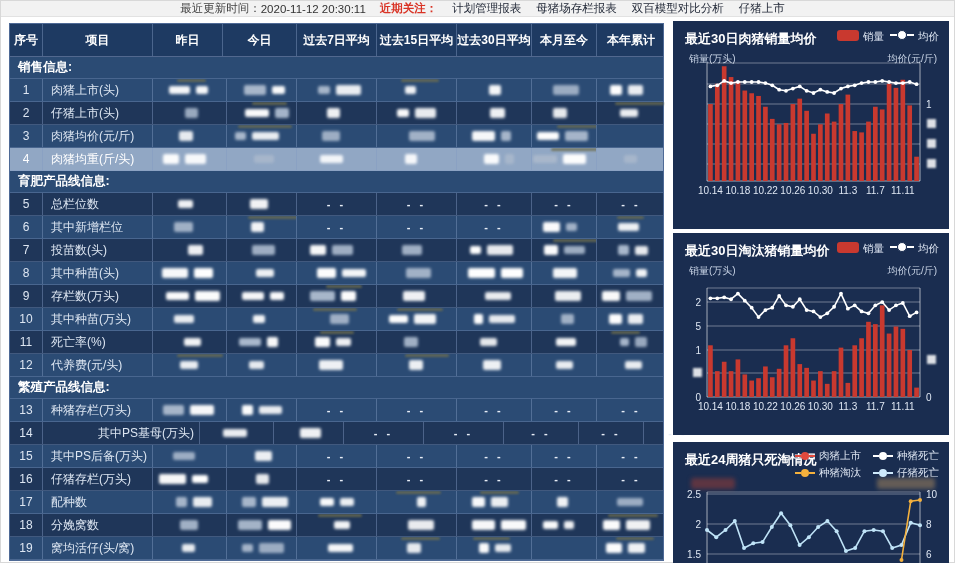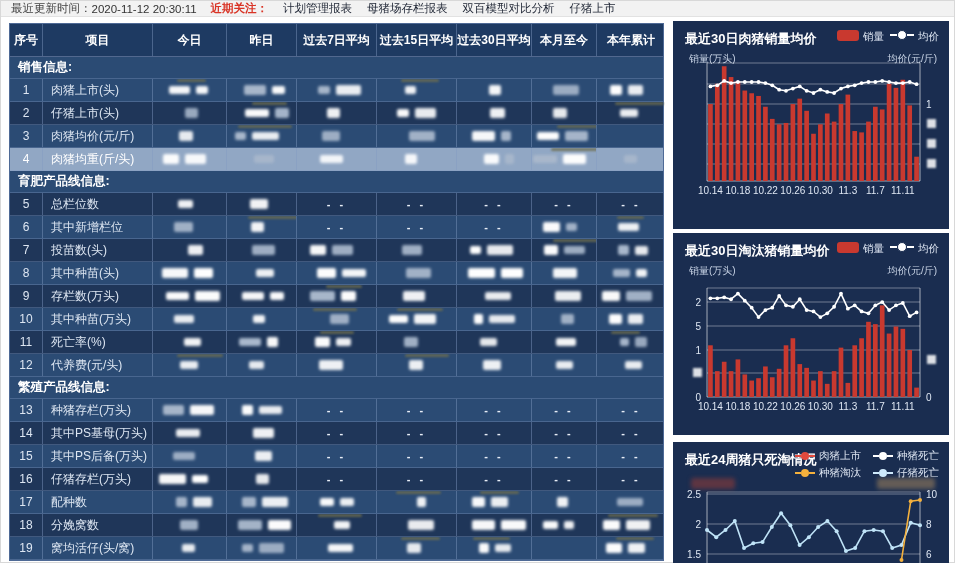--- a/index.html
+++ b/index.html
@@ -3,21 +3,21 @@
 <meta charset="utf-8">
 <style>
   html,body{margin:0;padding:0;}
   body{width:955px;height:563px;overflow:hidden;background:#ffffff;
        font-family:"Liberation Sans","DejaVu Sans",sans-serif;position:relative;}
   .page{position:absolute;inset:0;border:1px solid #d8d8d8;box-sizing:border-box;background:#fff;}
 
   
   .topbar{position:absolute;left:0;top:0;width:100%;height:16px;background:#f2f2f2;
           border-bottom:1px solid #e2e2e2;display:flex;align-items:center;
-          font-size:11.5px;color:#333;white-space:nowrap;box-sizing:border-box;}
+          font-size:11.5px;color:#333;white-space:nowrap;box-sizing:border-box;justify-content:center;}
   .topbar .lbl{margin-left:10px;color:#444;}
   .topbar .time{color:#333;}
   .topbar .focus{margin-left:14px;color:#d93426;font-weight:bold;}
   .topbar .link{margin-left:15px;color:#1d2433;cursor:pointer;}
 
   
   .tablewrap{position:absolute;left:8px;top:22px;width:655px;background:#1f3659;
              border:1px solid #4f6a96;box-sizing:border-box;}
   .tr{display:flex;box-sizing:border-box;}
   .th{background:#1e3a62;height:33px;border-bottom:1px solid #52688f;}
@@ -73,22 +73,22 @@
         <span class="link">母猪场存栏报表</span>
         <span class="link">双百模型对比分析</span>
         <span class="link">仔猪上市</span>
       </span>
   </div>
 
   <div class="tablewrap" id="reportTable">
       <div class="tr th">
         <div class="td" style="width: 33px; flex: 0 0 33px;">序号</div>
         <div class="td" style="width: 110px; flex: 0 0 110px;">项目</div>
+        <div class="td" style="width: 70px; flex: 0 0 70px;">昨日</div>
         <div class="td" style="width: 74px; flex: 0 0 74px;">今日</div>
-        <div class="td" style="width: 70px; flex: 0 0 70px;">昨日</div>
         <div class="td" style="width: 80px; flex: 0 0 80px;">过去7日平均</div>
         <div class="td" style="width: 80px; flex: 0 0 80px;">过去15日平均</div>
         <div class="td" style="width: 75px; flex: 0 0 75px;">过去30日平均</div>
         <div class="td" style="width: 65px; flex: 0 0 65px;">本月至今</div>
         <div class="td" style="width: 68px; flex: 0 0 68px;">本年累计</div>
       </div>
       <div class="sec">销售信息:</div>
       <div class="tr row m">
         <div class="td" style="flex: 0 0 33px; width: 33px;">1</div>
         <div class="td left" style="flex: 0 0 110px; width: 110px;">肉猪上市(头)</div>
@@ -459,21 +459,21 @@
         </div>
         <div class="td" style="flex: 0 0 65px; width: 65px;">
           <span class="dash">- -</span>
         </div>
         <div class="td" style="flex: 0 0 68px; width: 68px;">
           <span class="dash">- -</span>
         </div>
       </div>
       <div class="tr row d">
         <div class="td" style="flex: 0 0 33px; width: 33px;">14</div>
-        <div class="td left" style="flex: 0 0 110px; width: 110px;">其中PS基母(万头)</div>
+        <div class="td left" style="flex: 0 0 110px; width: 110px; margin-left: 47px;">其中PS基母(万头)</div>
         <div class="td" style="flex: 0 0 74px; width: 74px;">
           <span class="blob" style="width: 24.0701px; height: 8.8609px; background: rgb(255, 255, 255); opacity: 0.908625; margin-left: -2.77876px;"></span>
         </div>
         <div class="td" style="flex: 0 0 70px; width: 70px;">
           <span class="blob" style="width: 20.8935px; height: 9.09679px; background: rgb(255, 255, 255); opacity: 0.931154; margin-left: 4.26996px;"></span>
         </div>
         <div class="td" style="flex: 0 0 80px; width: 80px;">
           <span class="dash">- -</span>
         </div>
         <div class="td" style="flex: 0 0 80px; width: 80px;">

